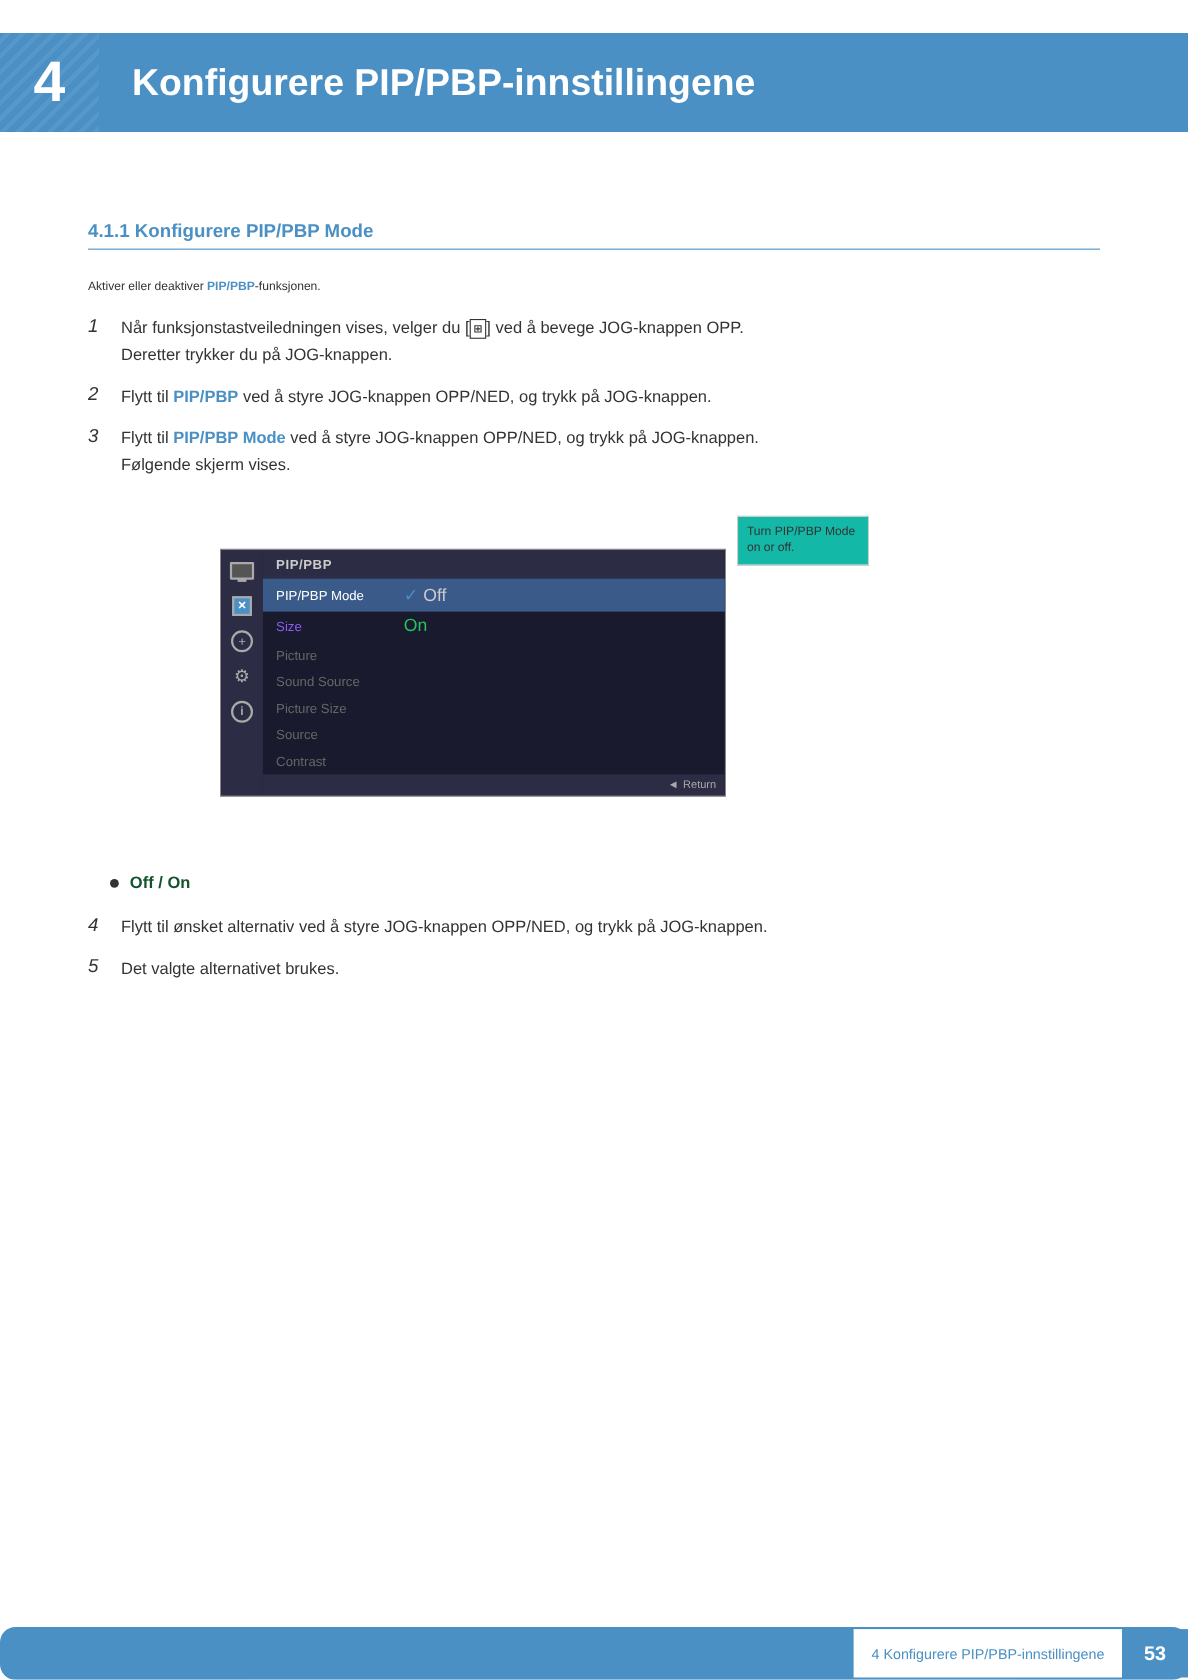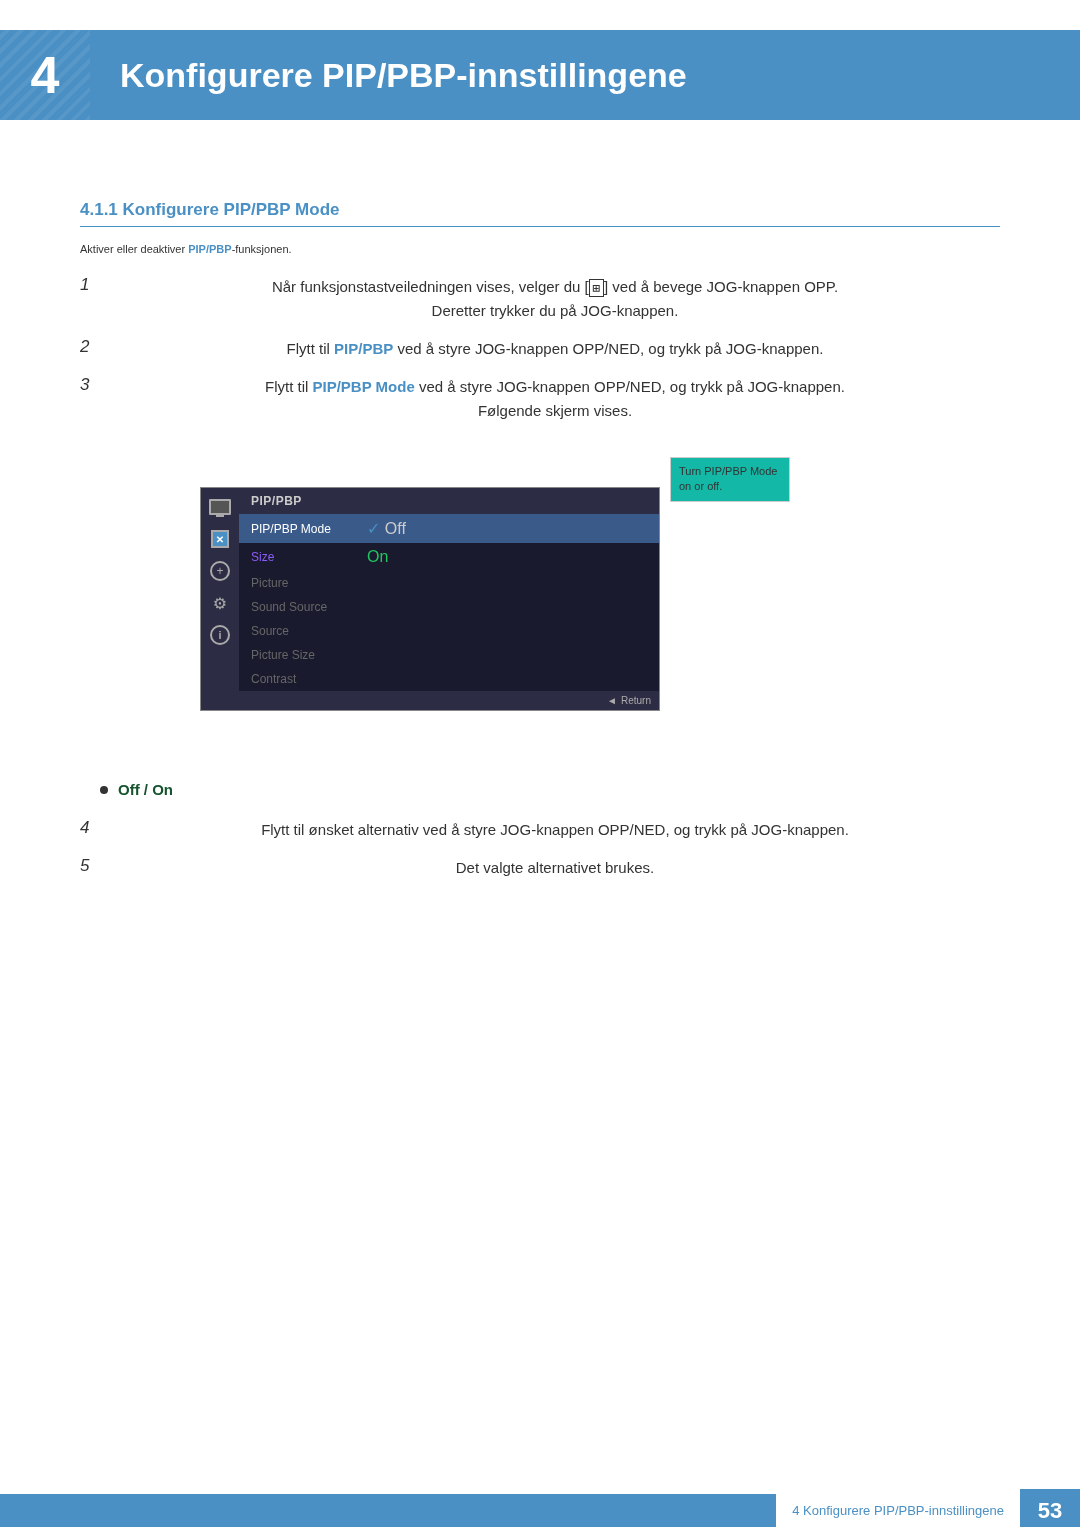--- a/index.html
+++ b/index.html
@@ -75,21 +75,21 @@
     
     .content {
       padding: 50px 80px 80px 80px;
     }
 
     
     .section-heading {
       font-size: 17px;
       font-weight: bold;
       color: #4a90c4;
-      margin-bottom: 16px;
+      margin-bottom: 28px;
       padding-bottom: 6px;
       border-bottom: 1px solid #4a90c4;
     }
 
     .intro-text {
       font-size: 11px;
       color: #333;
       margin-bottom: 20px;
     }
 
@@ -119,21 +119,20 @@
       min-width: 30px;
       padding-top: 0;
       font-weight: normal;
     }
 
     .step-text {
       font-size: 15px;
       color: #333;
       line-height: 1.6;
       flex: 1;
-      text-align: center;
     }
 
     
     .menu-container {
       margin: 30px auto;
       width: 460px;
       border: 1px solid #888;
       background: #1a1a2e;
       display: flex;
       position: relative;
@@ -342,32 +341,33 @@
     .bold-text {
       font-weight: bold;
     }
 
     
     .page-footer {
       position: absolute;
       bottom: 0;
       left: 0;
       right: 0;
-      height: 33px;
+      height: 48px;
       background: #4a90c4;
       display: flex;
       align-items: center;
       justify-content: flex-end;
       padding-right: 0;
+      border-radius: 14px;
     }
 
     .footer-page-num-block {
       background: #4a90c4;
       color: #ffffff;
-      font-size: 22px;
+      font-size: 18px;
       font-weight: bold;
       width: 60px;
       height: 44px;
       display: flex;
       align-items: center;
       justify-content: center;
     }
 
     .footer-wrapper {
       display: flex;
@@ -477,26 +477,26 @@
             <span class="menu-label">Picture</span>
             <div class="menu-value-col"></div>
           </div>
 
           <div class="menu-row dimmed">
             <span class="menu-label">Sound Source</span>
             <div class="menu-value-col"></div>
           </div>
 
           <div class="menu-row dimmed">
+            <span class="menu-label">Picture Size</span>
+            <div class="menu-value-col"></div>
+          </div>
+
+          <div class="menu-row dimmed">
             <span class="menu-label">Source</span>
-            <div class="menu-value-col"></div>
-          </div>
-
-          <div class="menu-row dimmed">
-            <span class="menu-label">Picture Size</span>
             <div class="menu-value-col"></div>
           </div>
 
           <div class="menu-row dimmed">
             <span class="menu-label">Contrast</span>
             <div class="menu-value-col"></div>
           </div>
         </div>
         <div class="menu-return">
           <span>◄</span>

